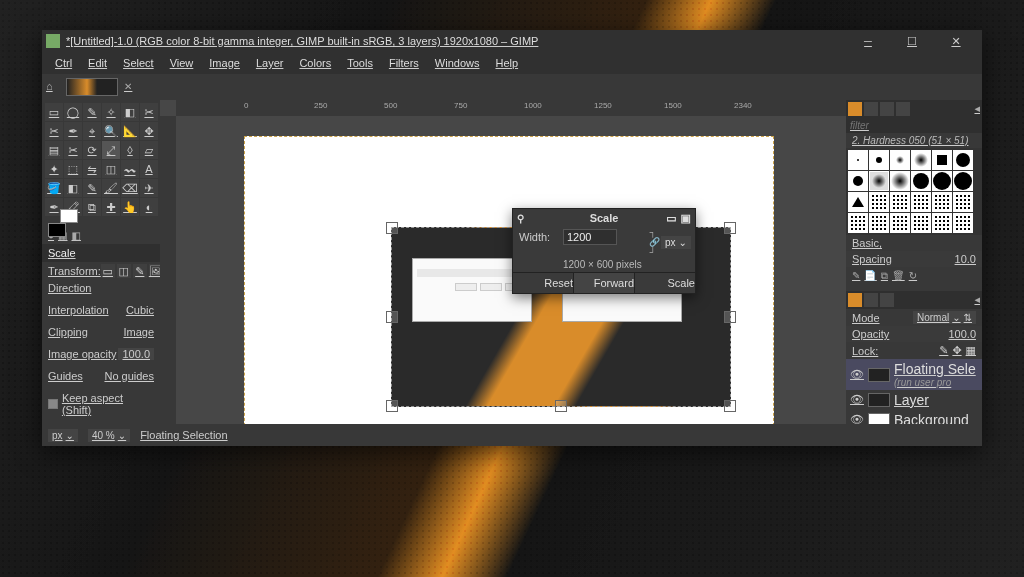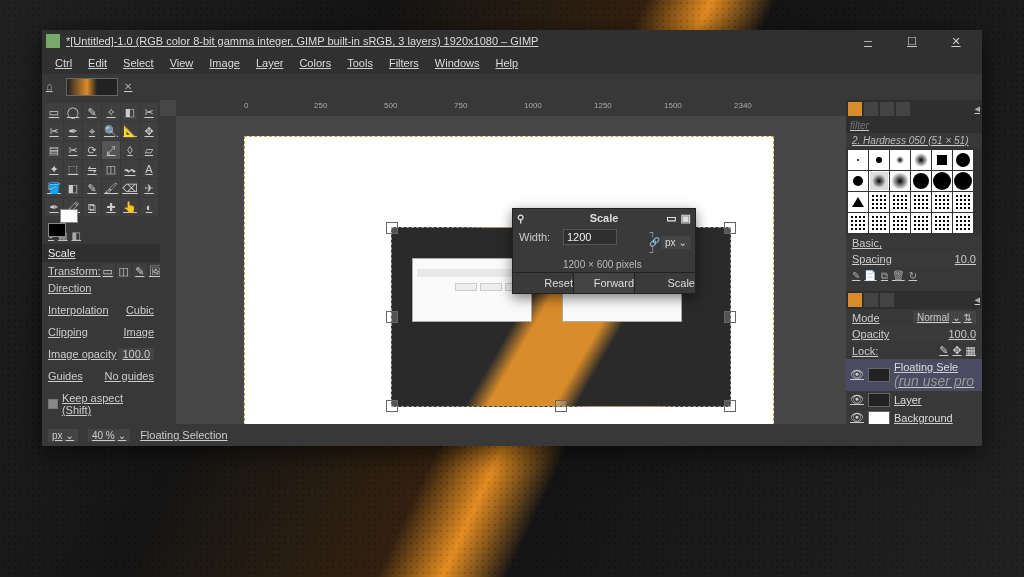--- a/index.html
+++ b/index.html
@@ -63,22 +63,22 @@
 .br-dot { width: 10px; height: 10px; background: #000; border-radius: 50%; }
 .br-sq { width: 10px; height: 10px; background: #000; }
 .br-soft { width: 14px; height: 14px; background: radial-gradient(#000,transparent 70%); }
 .br-star { width: 0; height: 0; border-left: 6px solid transparent; border-right: 6px solid transparent; border-bottom: 10px solid #000; }
 .br-tex { width: 16px; height: 16px; background-image: radial-gradient(#000 1px, transparent 1px); background-size: 4px 4px; }
 .layer-row { display: flex; align-items: center; gap: 4px; padding: 2px 4px; }
 .layer-row.sel { background: #4a4a60; }
 .eye { width: 14px; height: 14px; color: #ccc; font-size: 11px; text-align: center; }
 .layer-thumb { width: 22px; height: 14px; background: #222; border: 1px solid #666; }
 .layer-thumb.white { background: #fff; }
-.layer-name { color: #ddd; font-size: 11px; white-space: nowrap; overflow: hidden; }
-.layer-sub { color: #999; font-style: italic; font-size: 14px; }
+.layer-name { color: #ddd; font-size: 14px; white-space: nowrap; overflow: hidden; }
+.layer-sub { color: #999; font-style: italic; font-size: 10px; }
 .slider-row { display: flex; justify-content: space-between; align-items: flex-end; padding: 2px 6px; background: #3a3a3a; }
 .mode-row { display: flex; justify-content: space-between; align-items: center; padding: 2px 6px; }
 .drop { background: #444; padding: 1px 4px; font-size: 10px; display: flex; align-items: center; gap: 3px; }
 
 .scale-pop { position: absolute; right: 150px; top: 92px; width: 184px; background: #3a3a3a; border: 1px solid #222; box-shadow: 0 4px 12px rgba(0,0,0,.5); font-size: 11px; color: #ddd; }
 .scale-head { display: flex; align-items: center; justify-content: center; padding: 3px; position: relative; background: #3a3a3a; font-weight: 600; }
 .scale-head .pin { position: absolute; left: 4px; font-size: 10px; }
 .scale-head .mini { position: absolute; right: 4px; display: flex; gap: 4px; }
 .scale-row { display: flex; align-items: center; gap: 4px; padding: 2px 6px; }
 .scale-row label { width: 40px; color: #ccc; }

